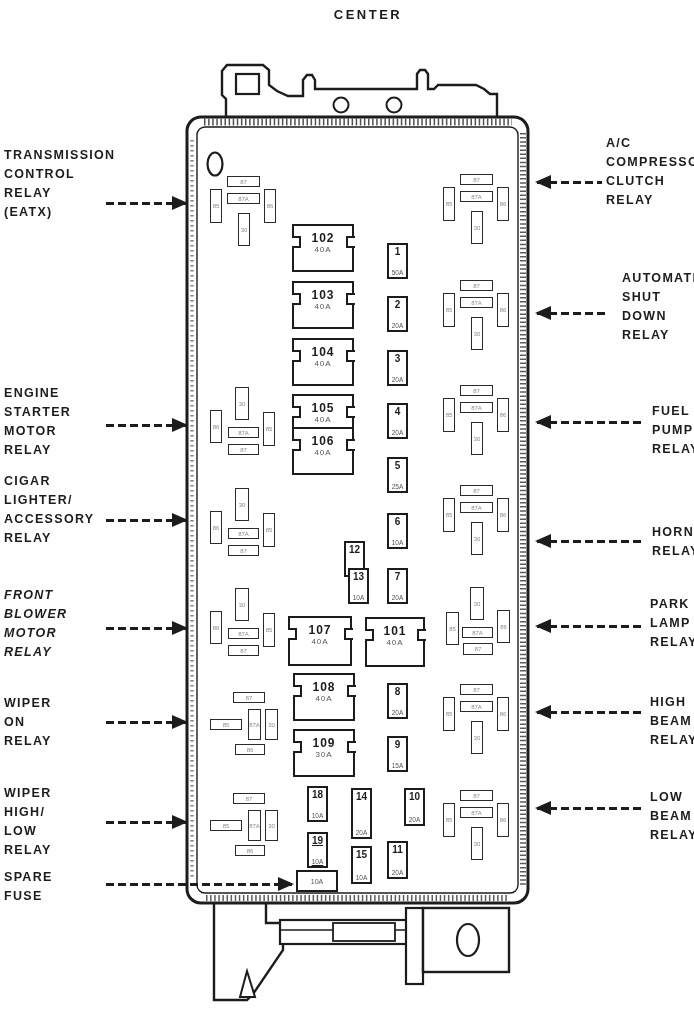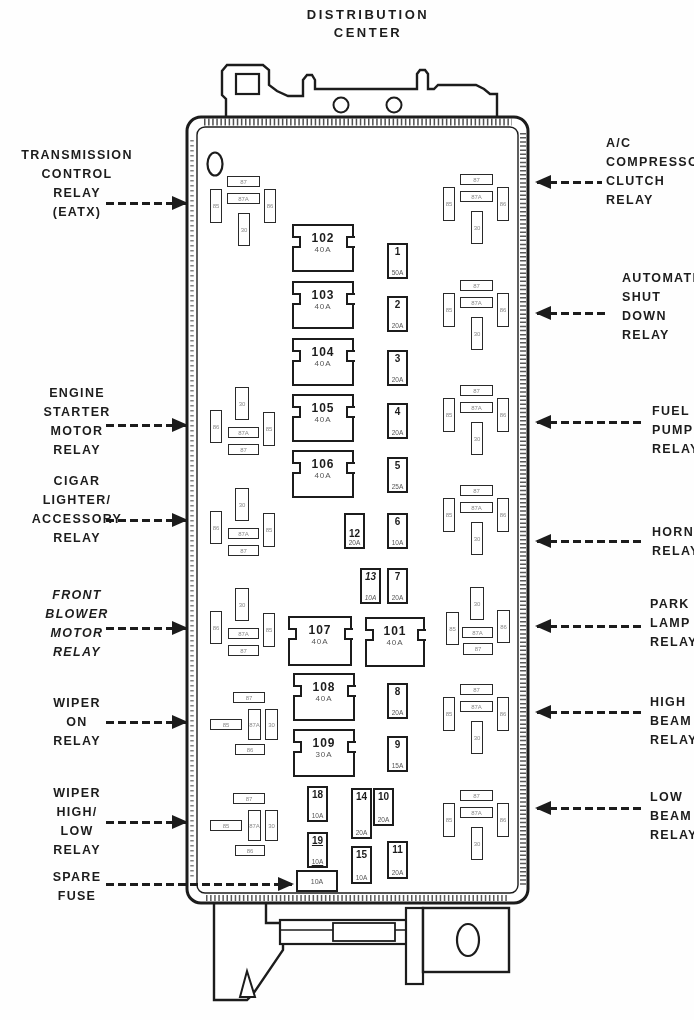--- a/index.html
+++ b/index.html
@@ -6,21 +6,21 @@
   .canvas{
     position:relative;width:694px;height:1020px;background:#fefefe;
     font-family:"Liberation Sans",sans-serif;color:#1c1c1c;overflow:hidden;
   }
   svg.outline{position:absolute;left:0;top:0;}
   .title{
     position:absolute;left:288px;top:6px;width:160px;text-align:center;
     font-weight:bold;font-size:13px;letter-spacing:2.5px;line-height:18px;
   }
   .lbl{position:absolute;font-weight:bold;font-size:12.5px;letter-spacing:1.3px;line-height:19px;white-space:nowrap;}
-  .lbl.left{left:4px;width:146px;text-align:center;}
+  .lbl.left{left:4px;width:146px;text-align:left;}
   .lbl.right{text-align:left;}
   .arrow{
     position:absolute;height:3px;
     background:repeating-linear-gradient(90deg,#1c1c1c 0 8px,rgba(0,0,0,0) 8px 12px);
   }
   .head{position:absolute;top:-5.5px;width:0;height:0;border-top:7px solid transparent;border-bottom:7px solid transparent;}
   .head.r{right:-2px;border-left:16px solid #1c1c1c;}
   .head.l{left:-2px;border-right:16px solid #1c1c1c;}
   .fuse-lg{
     position:absolute;width:62px;height:48px;border:2.5px solid #1c1c1c;background:#fff;
@@ -74,21 +74,20 @@
     <rect x="187" y="117" width="341" height="786" rx="14" fill="#ffffff" stroke="#1c1c1c" stroke-width="3"></rect>
     <rect x="197" y="127" width="321" height="766" rx="8" fill="none" stroke="#1c1c1c" stroke-width="1.4"></rect>
     <line x1="204" y1="122" x2="512" y2="122" stroke="#333333" stroke-width="7" stroke-dasharray="1.5 2.6" opacity="0.85"></line>
     <line x1="523" y1="133" x2="523" y2="887" stroke="#333333" stroke-width="6" stroke-dasharray="1.5 2.6" opacity="0.8"></line>
     <line x1="206" y1="898" x2="508" y2="898" stroke="#333333" stroke-width="6" stroke-dasharray="1.5 2.6" opacity="0.8"></line>
     <line x1="192" y1="140" x2="192" y2="880" stroke="#333333" stroke-width="3.5" stroke-dasharray="1.5 3.5" opacity="0.6"></line>
     <ellipse cx="215" cy="164" rx="7.5" ry="11.5" fill="none" stroke="#1c1c1c" stroke-width="2.2"></ellipse>
   </svg>
 
   <div class="title">
-    <div>DISTRIBUTION</div>
     <div>CENTER</div>
   </div>
 
   <div id="labels-layer">
       <div class="lbl left" style="top: 146px;">
         <div class="lline">TRANSMISSION</div>
         <div class="lline">CONTROL</div>
         <div class="lline">RELAY</div>
         <div class="lline">(EATX)</div>
       </div>
@@ -222,21 +221,21 @@
         <div class="famp">40A</div>
         <div class="notch nl"></div>
         <div class="notch nr"></div>
       </div>
       <div class="fuse-lg" style="left: 292px; top: 394px;">
         <div class="fnum">105</div>
         <div class="famp">40A</div>
         <div class="notch nl"></div>
         <div class="notch nr"></div>
       </div>
-      <div class="fuse-lg" style="left: 292px; top: 450px;">
+      <div class="fuse-lg" style="left: 292px; top: 427px;">
         <div class="fnum">106</div>
         <div class="famp">40A</div>
         <div class="notch nl"></div>
         <div class="notch nr"></div>
       </div>
       <div class="fuse-lg" style="left: 288px; top: 616px; width: 64px; height: 50px;">
         <div class="fnum">107</div>
         <div class="famp">40A</div>
         <div class="notch nl"></div>
         <div class="notch nr"></div>
@@ -272,29 +271,29 @@
         <div class="famp">20A</div>
       </div>
       <div class="fuse-sm" style="left: 387px; top: 403px;">
         <div class="fnum">4</div>
         <div class="famp">20A</div>
       </div>
       <div class="fuse-sm" style="left: 387px; top: 457px;">
         <div class="fnum">5</div>
         <div class="famp">25A</div>
       </div>
-      <div class="fuse-sm" style="left: 344px; top: 513px; justify-content: flex-end;">
+      <div class="fuse-sm" style="left: 344px; top: 541px;">
         <div class="fnum">12</div>
         <div class="famp">20A</div>
       </div>
       <div class="fuse-sm" style="left: 387px; top: 513px;">
         <div class="fnum">6</div>
         <div class="famp">10A</div>
       </div>
-      <div class="fuse-sm" style="left: 360px; top: 568px; font-style: italic;">
+      <div class="fuse-sm" style="left: 348px; top: 568px;">
         <div class="fnum">13</div>
         <div class="famp">10A</div>
       </div>
       <div class="fuse-sm" style="left: 387px; top: 568px;">
         <div class="fnum">7</div>
         <div class="famp">20A</div>
       </div>
       <div class="fuse-sm" style="left: 387px; top: 683px;">
         <div class="fnum">8</div>
         <div class="famp">20A</div>
@@ -304,21 +303,21 @@
         <div class="famp">15A</div>
       </div>
       <div class="fuse-sm" style="left: 307px; top: 786px; text-align: right;">
         <div class="fnum">18</div>
         <div class="famp">10A</div>
       </div>
       <div class="fuse-sm" style="left: 351px; top: 788px; height: 51px;">
         <div class="fnum">14</div>
         <div class="famp">20A</div>
       </div>
-      <div class="fuse-sm" style="left: 373px; top: 788px; height: 38px;">
+      <div class="fuse-sm" style="left: 404px; top: 788px; height: 38px;">
         <div class="fnum">10</div>
         <div class="famp">20A</div>
       </div>
       <div class="fuse-sm" style="left: 307px; top: 832px; text-decoration: underline;">
         <div class="fnum">19</div>
         <div class="famp">10A</div>
       </div>
       <div class="fuse-sm" style="left: 351px; top: 846px; height: 38px; align-items: center;">
         <div class="fnum">15</div>
         <div class="famp">10A</div>

